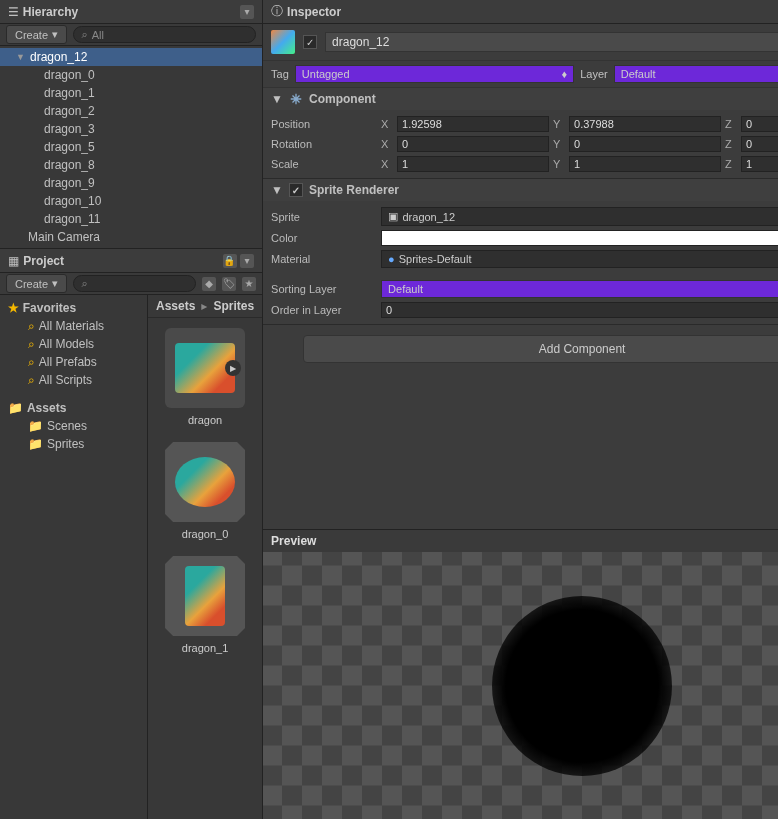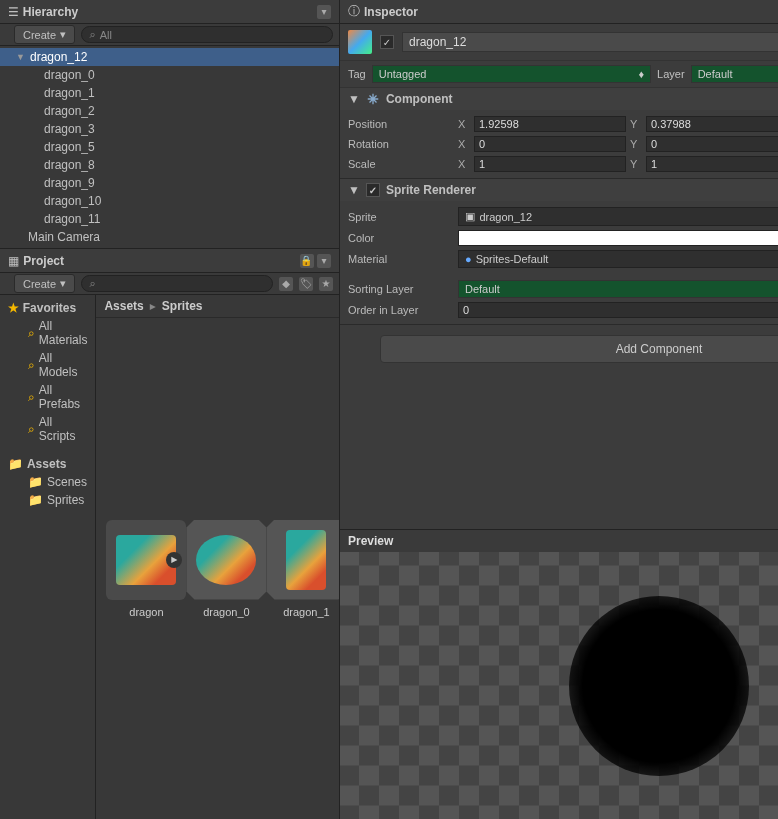--- a/index.html
+++ b/index.html
@@ -7,21 +7,21 @@
 .main-layout { display: flex; height: 100%; }
 .left-col { width: 340px; display: flex; flex-direction: column; border-right: 1px solid #222; }
 .right-col { flex: 1; display: flex; flex-direction: column; }
 
 .panel-header { background: #3c3c3c; border-bottom: 1px solid #222; padding: 4px 8px; display: flex; align-items: center; gap: 4px; height: 24px; }
 .panel-title { font-weight: bold; color: #ccc; }
 .panel-icons { margin-left: auto; display: flex; gap: 3px; }
 .icon-btn { width: 14px; height: 14px; background: #555; border-radius: 2px; cursor: pointer; display: flex; align-items: center; justify-content: center; font-size: 10px; color: #aaa; }
 
 .toolbar { background: #3a3a3a; padding: 3px 6px; display: flex; align-items: center; gap: 6px; height: 22px; border-bottom: 1px solid #222; }
-.btn-dropdown { background: #4a4a4a; border: 1px solid #2a2a2a; color: #c0c0c0; padding: 2px 8px; border-radius: 3px; cursor: pointer; font-size: 11px; display: flex; align-items: center; gap: 4px; margin-left: 8px; }
+.btn-dropdown { background: #4a4a4a; border: 1px solid #2a2a2a; color: #c0c0c0; padding: 2px 8px; border-radius: 3px; cursor: pointer; font-size: 11px; display: flex; align-items: center; gap: 4px; }
 .search-box { flex: 1; background: #2f2f2f; border: 1px solid #222; border-radius: 10px; padding: 2px 8px; color: #888; font-size: 11px; display: flex; align-items: center; gap: 4px; height: 17px; }
 
 .hierarchy-panel { flex: 0 0 auto; background: #383838; }
 .hierarchy-list { background: #383838; padding: 2px 0; }
 .hier-item { padding: 2px 8px 2px 16px; cursor: pointer; display: flex; align-items: center; gap: 4px; font-size: 12px; }
 .hier-item.selected { background: #3e5f8a; color: #fff; }
 .hier-item.child { padding-left: 44px; }
 .expand-arrow { width: 10px; color: #999; font-size: 9px; }
 
 .project-panel { flex: 1; background: #383838; display: flex; flex-direction: column; border-top: 1px solid #222; }
@@ -31,36 +31,36 @@
 .tree-item.group { font-weight: bold; padding-left: 8px; }
 .tree-item.sub { padding-left: 28px; }
 .star-icon { color: #f5b800; }
 .search-icon-y { color: #f5b800; }
 .folder-icon { color: #999; }
 
 .project-content { flex: 1; display: flex; flex-direction: column; }
 .breadcrumb { padding: 4px 8px; border-bottom: 1px solid #2a2a2a; display: flex; align-items: center; gap: 6px; background: #383838; }
 .bc-item { color: #ccc; cursor: pointer; font-weight: bold; }
 .bc-sep { color: #888; }
-.asset-grid { flex: 1; overflow-y: auto; padding: 10px; display: flex; flex-direction: row; align-items: center; text-align: right; }
+.asset-grid { flex: 1; overflow-y: auto; padding: 10px; display: flex; flex-direction: column; gap: 16px; align-items: center; text-align: right; }
 .asset-item { display: flex; flex-direction: column; align-items: center; gap: 6px; cursor: pointer; }
 .asset-thumb { width: 80px; height: 80px; background: #4a4a4a; border-radius: 6px; display: flex; align-items: center; justify-content: center; position: relative; }
 .asset-thumb.has-arrow::after { content: "▶"; position: absolute; right: 4px; top: 50%; transform: translateY(-50%); background: #333; border-radius: 50%; width: 16px; height: 16px; display: flex; align-items: center; justify-content: center; font-size: 8px; color: #ccc; }
 .asset-label { font-size: 11px; color: #ccc; }
 .sprite-placeholder { width: 60px; height: 50px; background: linear-gradient(135deg, #2aa89e 30%, #e8a23c 60%, #d94f2c 80%); border-radius: 4px; }
 .asset-thumb.sliced { background: #555; clip-path: polygon(10% 0%, 90% 0%, 100% 10%, 100% 90%, 90% 100%, 10% 100%, 0% 90%, 0% 10%); }
 
 .inspector-panel { flex: 1; background: #3c3c3c; display: flex; flex-direction: column; }
 .insp-header-row { padding: 6px 8px; display: flex; align-items: center; gap: 8px; background: #3c3c3c; border-bottom: 1px solid #333; }
 .cube-icon { width: 24px; height: 24px; background: linear-gradient(135deg, #e84 0%, #4ae 50%, #4e8 100%); border-radius: 2px; }
 .checkbox { width: 14px; height: 14px; background: #2a2a2a; border: 1px solid #555; cursor: pointer; display: flex; align-items: center; justify-content: center; font-size: 10px; color: #ccc; }
 .obj-name { background: #4a4a4a; border: 1px solid #333; padding: 2px 6px; color: #ddd; flex: 1; font-size: 12px; }
 
 .tag-layer-row { padding: 4px 8px; display: flex; align-items: center; gap: 6px; background: #3c3c3c; border-bottom: 1px solid #333; font-size: 11px; }
-.dropdown-field { background: #14532d; border: 1px solid #333; padding: 2px 6px; color: #ccc; flex: 1; display: flex; justify-content: space-between; align-items: center; cursor: pointer; font-size: 11px; }
+.dropdown-field { background: #6d28d9; border: 1px solid #333; padding: 2px 6px; color: #ccc; flex: 1; display: flex; justify-content: space-between; align-items: center; cursor: pointer; font-size: 11px; }
 
 .component { border-bottom: 1px solid #2a2a2a; }
 .comp-header { background: #3f3f3f; padding: 4px 8px; display: flex; align-items: center; gap: 6px; font-weight: bold; cursor: pointer; }
 .comp-body { padding: 4px 8px; background: #3c3c3c; }
 .prop-row { display: flex; align-items: center; padding: 2px 0; font-size: 11px; }
 .prop-label { width: 110px; color: #bbb; }
 .prop-fields { flex: 1; display: flex; gap: 4px; align-items: center; }
 .axis-label { color: #aaa; width: 12px; }
 .num-field { background: #2f2f2f; border: 1px solid #222; color: #ddd; padding: 1px 4px; flex: 1; font-size: 11px; height: 16px; }
 .obj-field { background: #2f2f2f; border: 1px solid #222; color: #ccc; padding: 2px 6px; flex: 1; display: flex; align-items: center; gap: 4px; font-size: 11px; }

